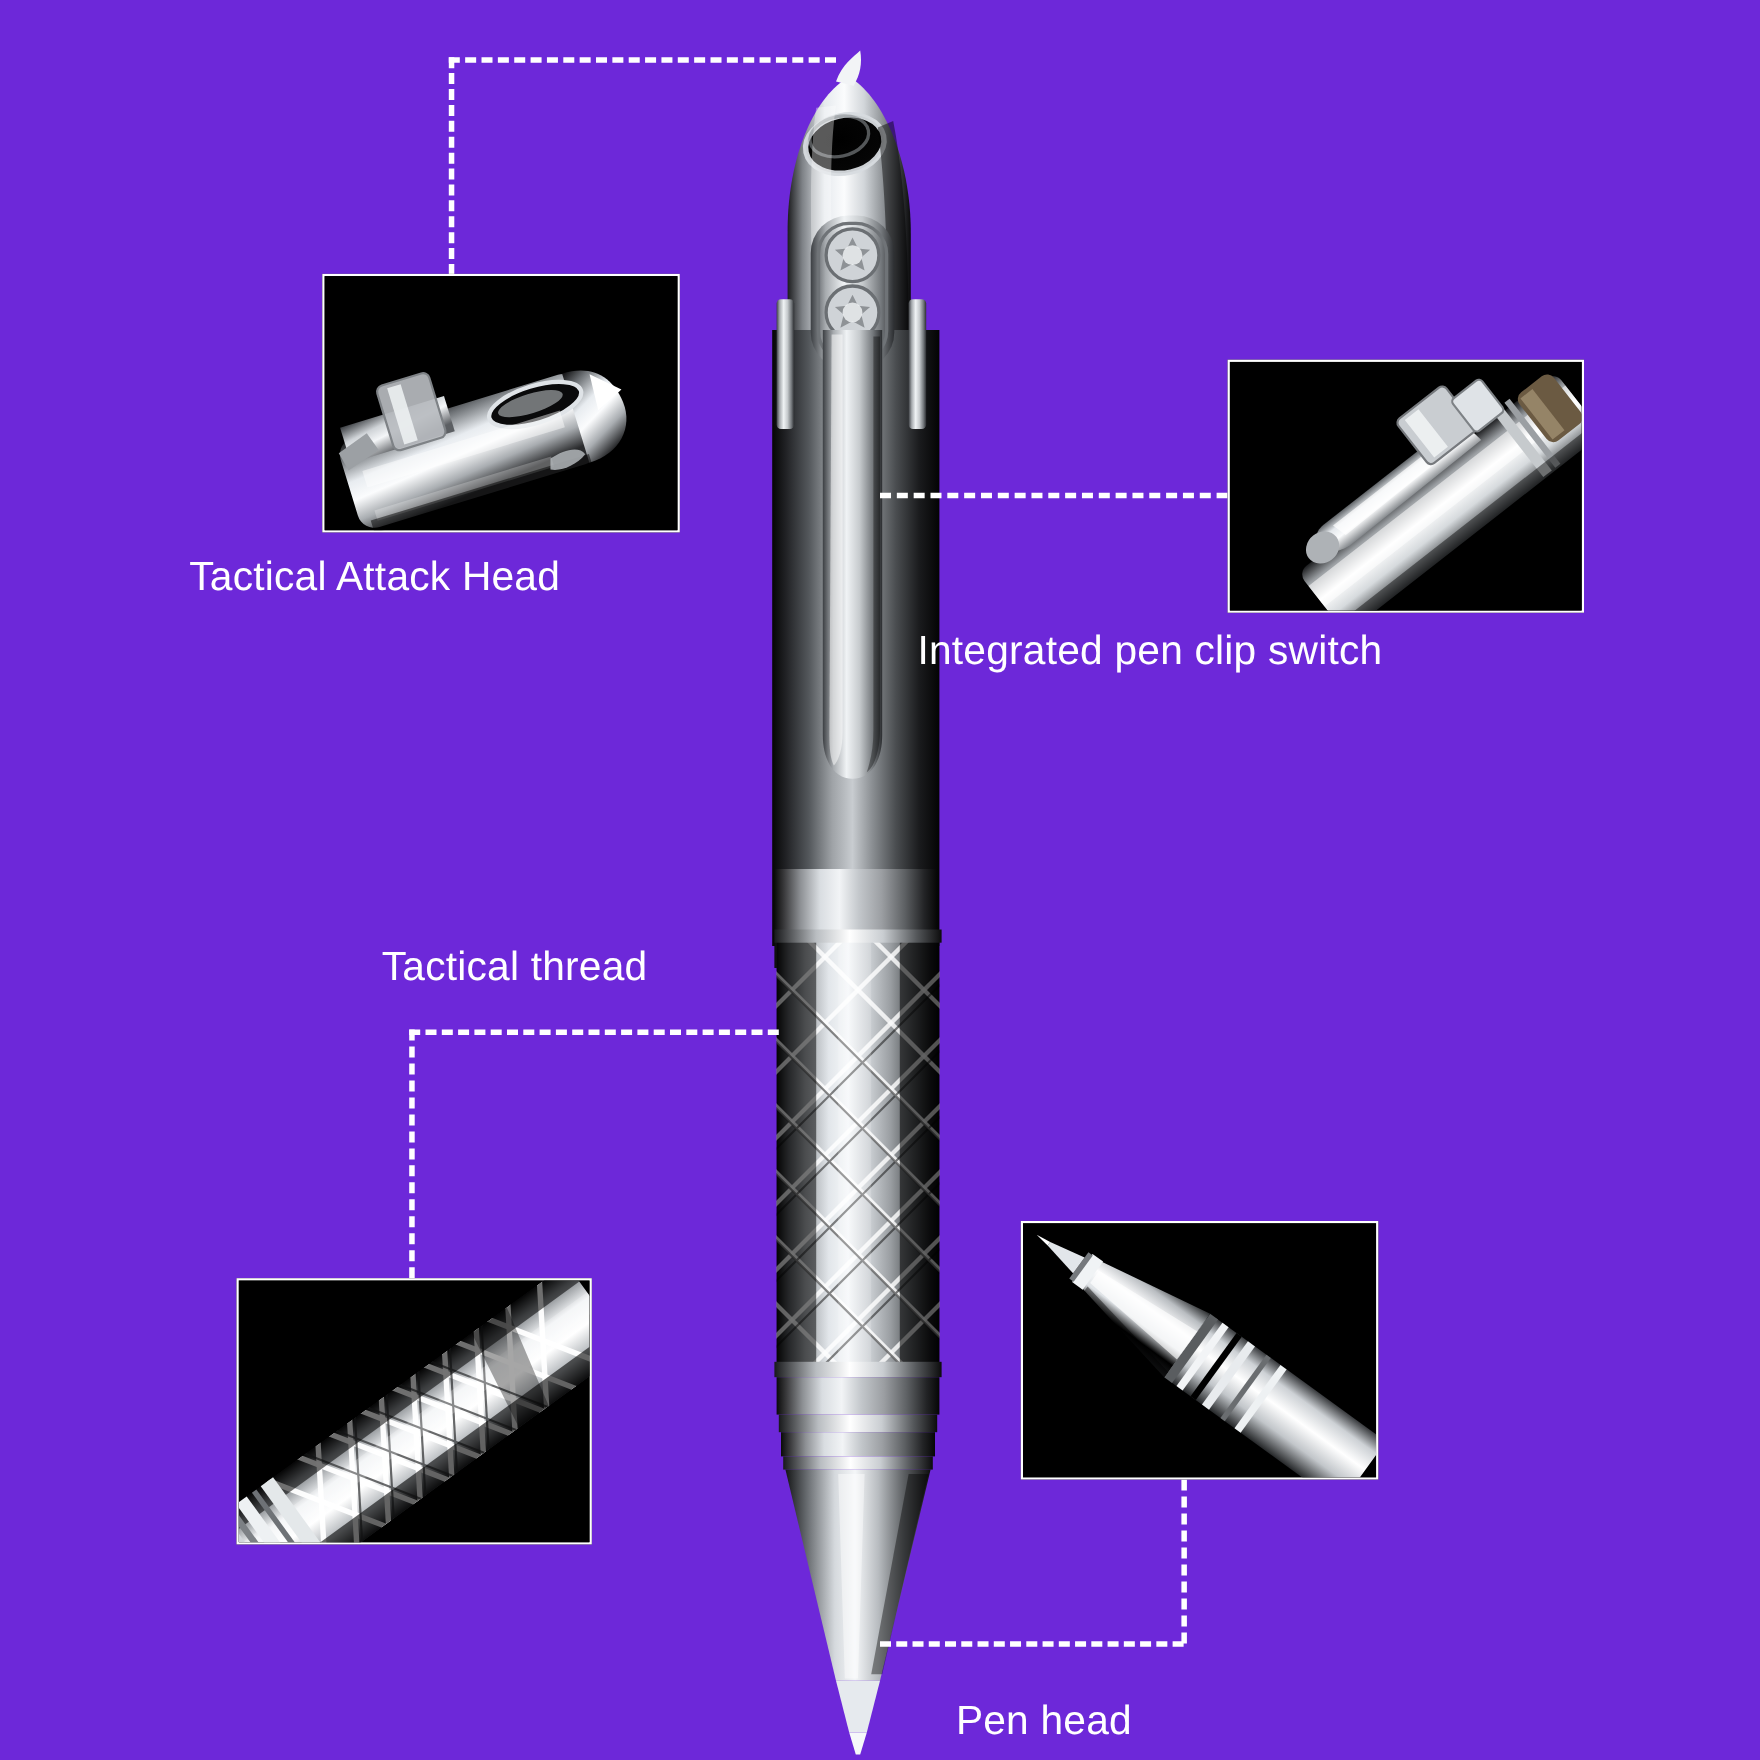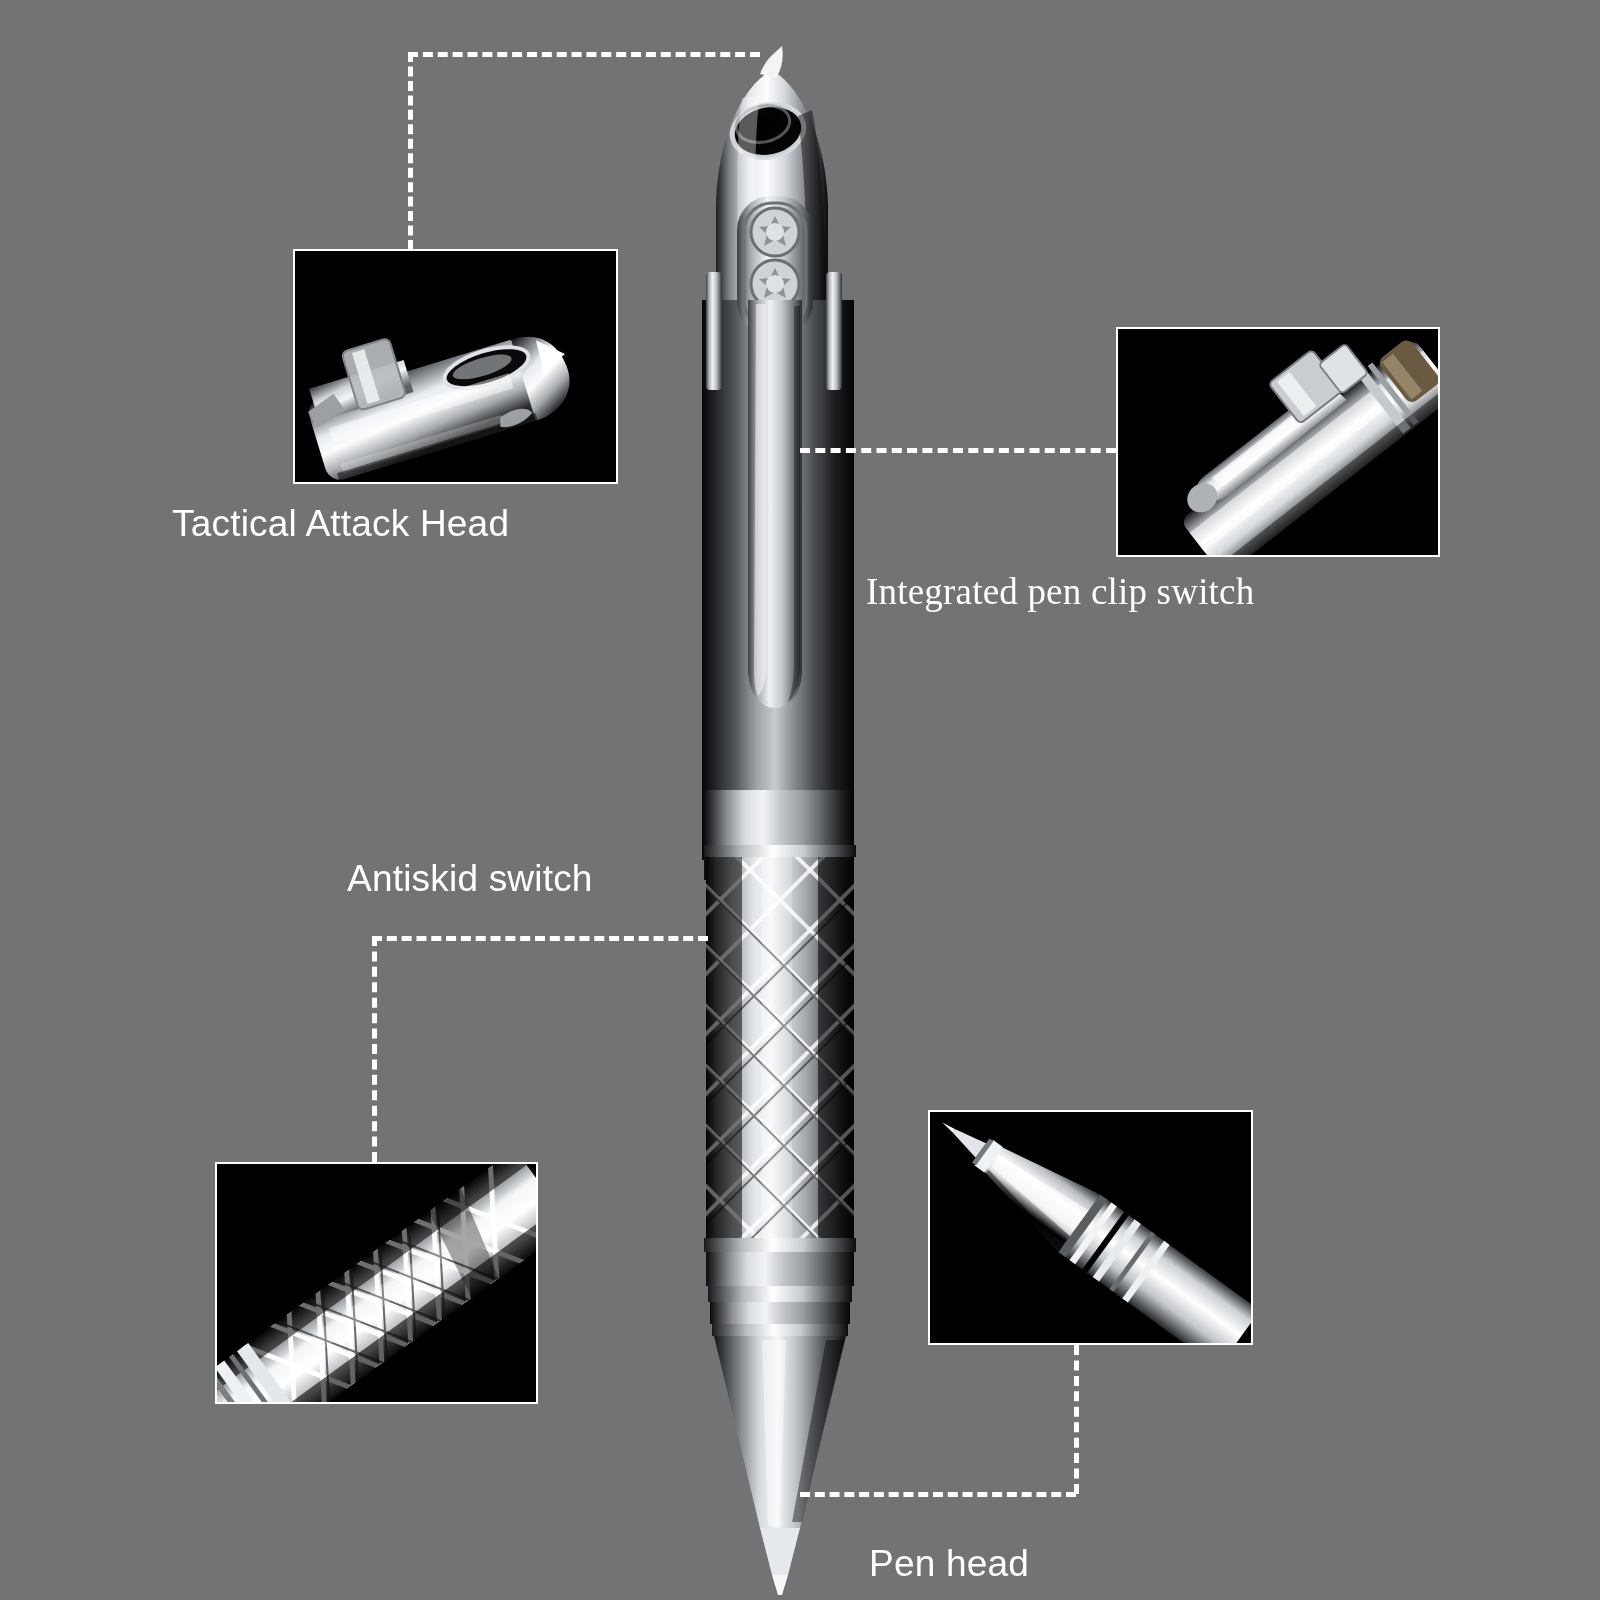--- a/index.html
+++ b/index.html
@@ -1,17 +1,17 @@
 <!DOCTYPE html>
 <html><head>
 <meta charset="utf-8">
 <style>
   html,body{margin:0;padding:0;background:#000;}
   #stage{
-    position:relative;width:1600px;height:1600px;background:#737373;
+    position:relative;width:1600px;height:1600px;background:#6d28d9;
     font-family:"Liberation Sans", sans-serif;overflow:hidden;
   }
   
   .label{
     position:absolute;color:#fff;font-size:37px;font-weight:400;
     letter-spacing:.2px;white-space:nowrap;line-height:1;
   }
   
   .inset{
     position:absolute;border:2px solid #ffffff;background:#000;
@@ -434,19 +434,19 @@
         <path d="M 26 110 L 26 128 L -8 121 L -8 117 Z" fill="#e2e6ea"></path>
         <path d="M -8 117 L -8 121 L -22 119 Z" fill="#ffffff"></path>
 
         <path d="M 44 130 L 150 150 L 150 158 L 44 138 Z" fill="#000" opacity="0.45"></path>
       </g>
     </svg>
   </div>
 
   <div class="label" style="left:172px;top:505px;">Tactical Attack Head</div>
 
-  <div class="label" style="left:866px;top:573px;font-family:Liberation Serif, serif;">Integrated pen clip switch</div>
-
-  <div class="label" style="left:347px;top:860px;">Antiskid switch</div>
+  <div class="label" style="left:834px;top:573px;">Integrated pen clip switch</div>
+
+  <div class="label" style="left:347px;top:860px;">Tactical thread</div>
 
   <div class="label" style="left:869px;top:1545px;">Pen head</div>
 
 </div>
 
 </body></html>

